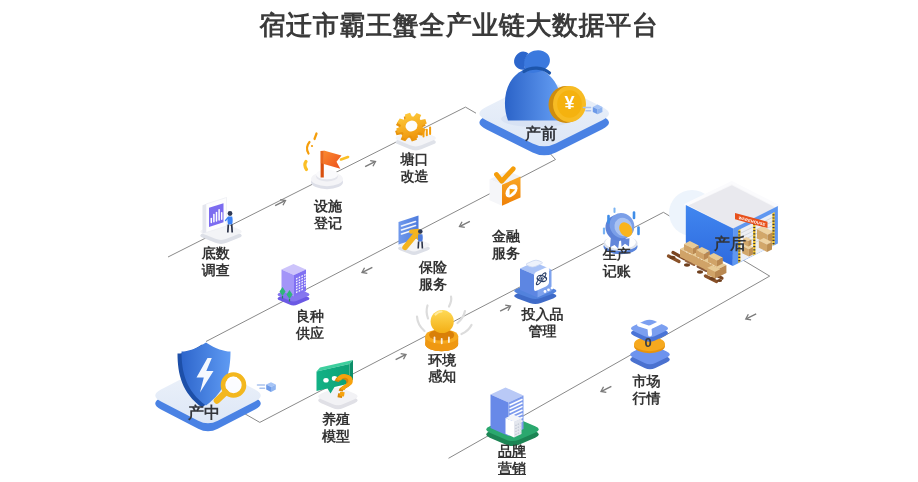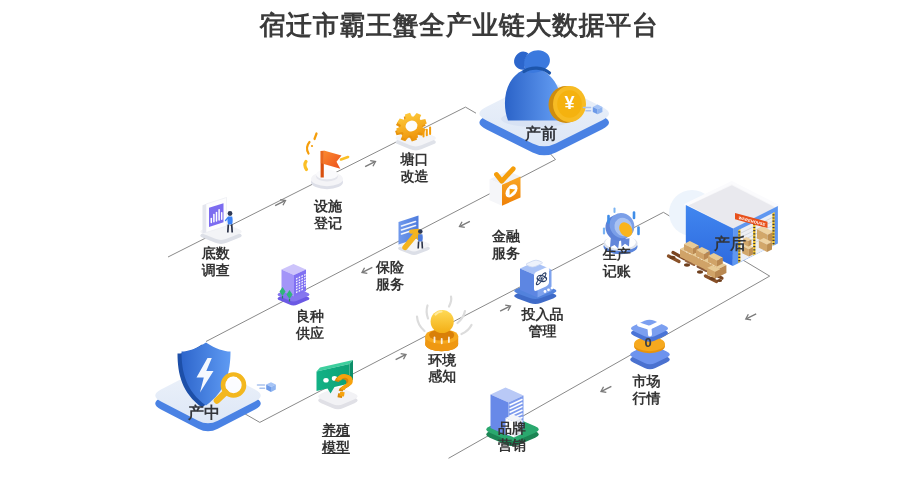--- a/index.html
+++ b/index.html
@@ -475,34 +475,34 @@
 <div class="banner-label" style="left:751.5px;top:220.5px;">WAREHOUSE</div>
 
 <div class="step-label" style="left:215.7px;top:245px;">底数
 调查</div>
 <div class="step-label" style="left:328px;top:198px;">设施
 登记</div>
 <div class="step-label" style="left:414.6px;top:151px;">塘口
 改造</div>
 <div class="step-label" style="left:505.9px;top:228px;">金融
 服务</div>
-<div class="step-label" style="left:390px;top:259px;text-align:center;">保险
+<div class="step-label" style="left:433px;top:259px;text-align:center;">保险
 服务</div>
 <div class="step-label" style="left:310px;top:308px;">良种
 供应</div>
 <div class="step-label" style="left:616.8px;top:246px;">生产
 记账</div>
 <div class="step-label" style="left:542.5px;top:306px;">投入品
 管理</div>
 <div class="step-label" style="left:442.2px;top:352.5px;font-family:Liberation Serif, serif;">环境
 感知</div>
-<div class="step-label" style="left:335.9px;top:422px;text-decoration:underline;">养殖
+<div class="step-label" style="left:335.9px;top:411px;">养殖
 模型</div>
 <div class="step-label" style="left:646.6px;top:373px;">市场
 行情</div>
-<div class="step-label" style="left:512px;top:420px;">品牌
+<div class="step-label" style="left:512px;top:443px;text-decoration:underline;">品牌
 营销</div>
 
 <span class="coin-symbol" style="left:569.5px;top:104px;">¥</span>
 <span class="badge-zero" style="left:648px;top:341.5px;">0</span>
 <span class="question-glyph" style="left:343.5px;top:385.5px;">?</span>
 
 </div>
 
 </body></html>

